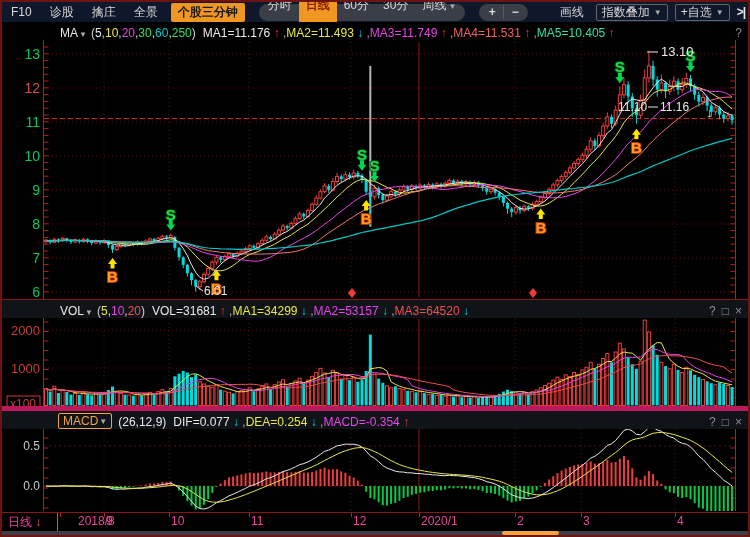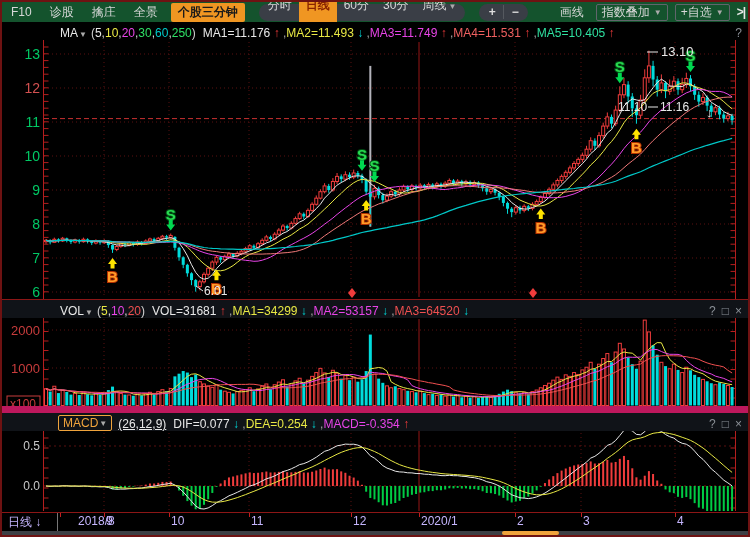--- a/index.html
+++ b/index.html
@@ -1,44 +1,44 @@
 <!DOCTYPE html>
 <html><head>
 <meta charset="utf-8">
 <style>
   html,body{margin:0;padding:0;background:#222;}
   .win{position:relative;width:750px;height:537px;background:#000;overflow:hidden;
        font-family:"Liberation Sans","DejaVu Sans",sans-serif;-webkit-font-smoothing:none;}
   .frame{position:absolute;inset:0;border:2px solid #6e1212;pointer-events:none;z-index:50;}
-  .toolbar{position:absolute;top:2px;left:2px;right:2px;height:20px;background:#14532d;
+  .toolbar{position:absolute;top:2px;left:2px;right:2px;height:20px;background:#0f172a;
            display:flex;align-items:center;font-size:12px;color:#d8d8d8;z-index:5;}
   .menu-item{padding:0 9px;cursor:default;}
   .promo-btn{background:#f09622;color:#1a1a1a;font-weight:bold;padding:1px 7px;border-radius:2px;margin-left:4px;}
   .pill{display:flex;align-items:center;background:#3a3e46;border-radius:9px;height:17px;margin-left:14px;padding:0 2px;}
   .tab{padding:0 7px;height:28px;line-height:15px;border-radius:2px;}
   .tab.active{background:#f09622;color:#8a2400;font-weight:bold;}
   .tab .dd{font-size:8px;color:#aaa;margin-left:2px;}
   .zoombtn{width:22px;text-align:center;font-weight:bold;color:#ddd;}
   .zoombtn + .zoombtn{border-left:1px solid #55595f;}
   .tb-right{margin-left:auto;display:flex;align-items:center;}
   .draw-label{margin-right:12px;}
   .dropdown{border:1px solid #61656c;border-radius:2px;padding:0 5px;height:15px;line-height:15px;margin-right:7px;display:flex;align-items:center;}
   .dropdown .dd{font-size:8px;color:#aaa;margin-left:4px;}
   .collapse{color:#e8e8e8;font-weight:bold;margin-right:3px;letter-spacing:-1px;}
   .hdr{position:absolute;left:2px;right:2px;font-size:12px;display:flex;align-items:flex-end;z-index:5;}
   .ma-row{top:22px;height:18px;background:#000;}
   .vol-row{top:299px;height:18px;background:#101318;border-top:1px solid #8c1616;}
-  .macd-row{top:406px;height:18px;background:#101318;border-top:7px solid #be185d;}
+  .macd-row{top:406px;height:18px;background:#101318;border-top:5px solid #be185d;}
   .hdr .ind-name{color:#e8e8e8;margin-left:58px;margin-right:4px;}
   .hdr .dd{font-size:8px;color:#aaa;margin-left:1px;}
   .macd-box{border:1px solid #f0a43c;color:#f0a43c;border-radius:2px;padding:0 4px;margin-left:56px;margin-right:6px;display:flex;align-items:center;}
-  .seg-wrap{margin-right:7px;letter-spacing:0;text-decoration:underline;}
+  .seg-wrap{margin-right:7px;letter-spacing:0;}
   .vals span{white-space:pre;}
   .hdr-icons{margin-left:auto;margin-right:6px;color:#8a8f96;display:flex;gap:6px;font-size:12px;}
-  .xaxis{position:absolute;top:512px;left:2px;right:2px;height:18px;background:#000;border-top:1px solid #8c1616;z-index:5;color:#c4b5fd;font-size:12px;}
+  .xaxis{position:absolute;top:512px;left:2px;right:2px;height:18px;background:#000;border-top:1px solid #8c1616;z-index:5;color:#ec4899;font-size:12px;}
   .period-cell{position:absolute;left:0;top:0;width:56px;height:18px;line-height:18px;padding-left:6px;border-right:1px solid #777;box-sizing:border-box;}
   .xtick-label{position:absolute;top:1px;}
   .xtick-mark{position:absolute;top:0;width:1px;height:4px;background:#c02020;}
   .scrollbar{position:absolute;left:2px;right:2px;top:531px;height:4px;background:#3c3f44;z-index:5;}
   .scroll-thumb{position:absolute;top:0;height:4px;background:#f0a43c;border-radius:2px;}
   svg{position:absolute;top:0;left:0;z-index:1;}
   text{font-family:"Liberation Sans","DejaVu Sans",sans-serif;}
 </style>
 </head>
 <body>

